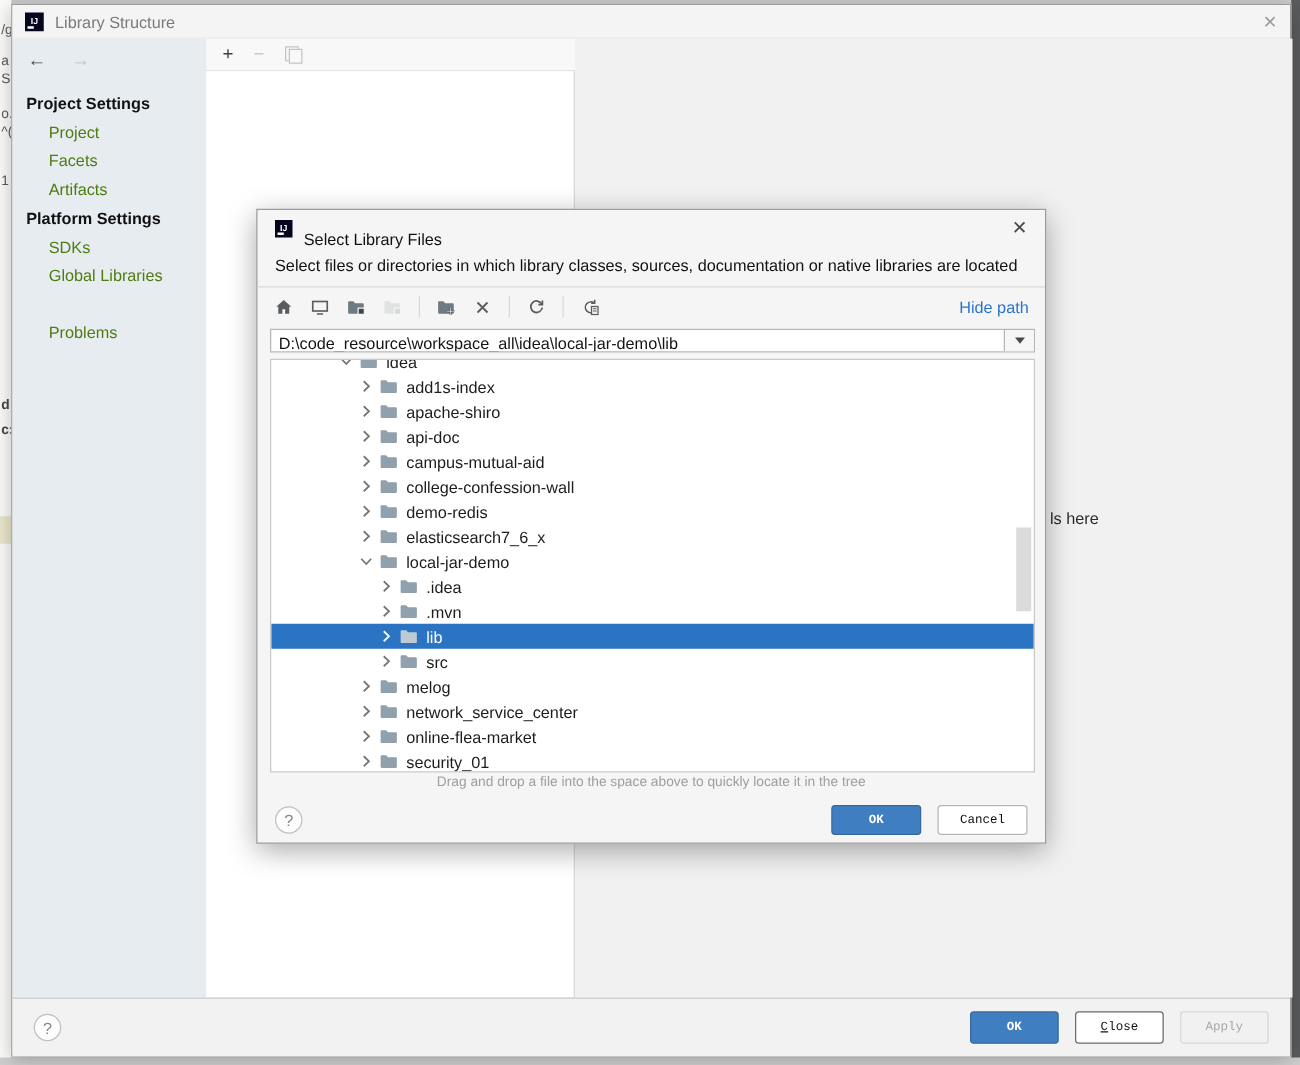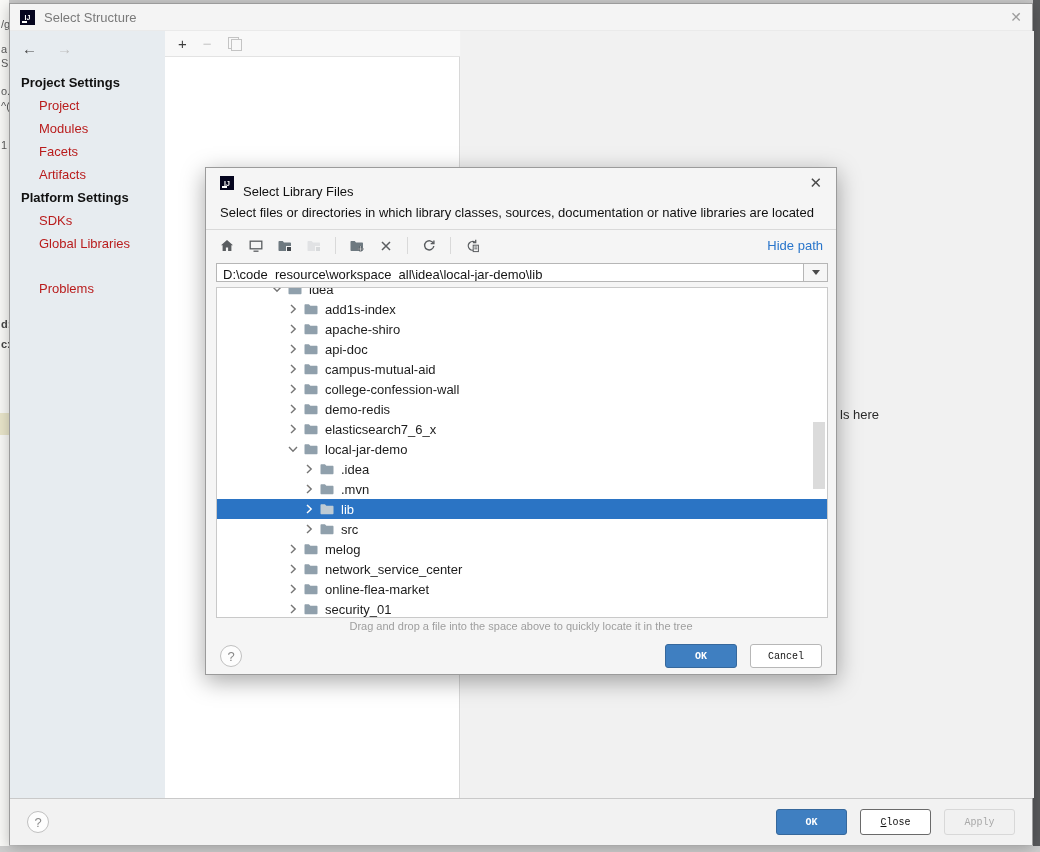--- a/index.html
+++ b/index.html
@@ -25,21 +25,21 @@
   .ij-logo::after { content:""; position:absolute; left:2px; bottom:2px; width:5px; height:2px; background:#FFF; }
   .titlebar .wtitle { margin-left:9px; font-size:13px; color:#7A7A7A; }
   .close-x { margin-left:auto; color:#9C9C9C; font-size:14px; line-height:14px; cursor:default; }
 
   
   .sidebar { position:absolute; left:0; top:27px; width:155px; height:767px; background:#E7ECF0; }
   .nav-arrows { display:flex; gap:20px; padding:9px 0 0 12px; font-size:15px; }
   .nav-back { color:#444; } .nav-fwd { color:#BFBFBF; }
   .side-menu { margin-top:14px; }
   .side-header { font-weight:bold; font-size:13px; color:#111; height:23px; line-height:23px; padding-left:11px; }
-  .side-item { font-size:13px; color:#b91c1c; height:23px; line-height:23px; padding-left:29px; cursor:default; }
+  .side-item { font-size:13px; color:#4d7c0f; height:23px; line-height:23px; padding-left:29px; cursor:default; }
   .side-item.selected { background:var(--sel); color:#FFF; }
   .side-gap { height:22px; }
 
   
   .list-toolbar { position:absolute; left:155px; top:27px; width:295px; height:26px; background:#F8F8F8;
     border-bottom:1px solid #E3E3E3; display:flex; align-items:center; gap:16px; padding-left:13px; }
   .tb-glyph { font-size:15px; line-height:15px; color:#3E3E3E; }
   .tb-glyph.disabled { color:#C6C6C6; }
   .copy-ic { width:13px; height:13px; position:relative; }
   .copy-ic::before, .copy-ic::after { content:""; position:absolute; border:1.2px solid #C4C4C4; width:9px; height:10px; background:#F8F8F8; }
@@ -119,33 +119,32 @@
       <span class="bg-frag bold" style="top: 338px;">c:</span>
     </div>
   <div class="bg-yellow"></div>
   <div class="bg-right"></div>
   <div class="bg-bottom"></div>
 
   <div class="win">
 
     <div class="titlebar">
       <div class="ij-logo">IJ</div>
-      <span class="wtitle">Select Structure</span>
+      <span class="wtitle">Library Structure</span>
       <span class="close-x">✕</span>
     </div>
 
     <div class="sidebar">
       <div class="nav-arrows">
         <span class="nav-back">←</span>
         <span class="nav-fwd">→</span>
       </div>
       <div class="side-menu" id="side-menu">
           <div class="side-header">Project Settings</div>
           <div class="side-item">Project</div>
-          <div class="side-item">Modules</div>
           <div class="side-item">Facets</div>
           <div class="side-item">Artifacts</div>
           <div class="side-header">Platform Settings</div>
           <div class="side-item">SDKs</div>
           <div class="side-item">Global Libraries</div>
           <div class="side-gap"></div>
           <div class="side-item">Problems</div>
         </div>
     </div>
 

